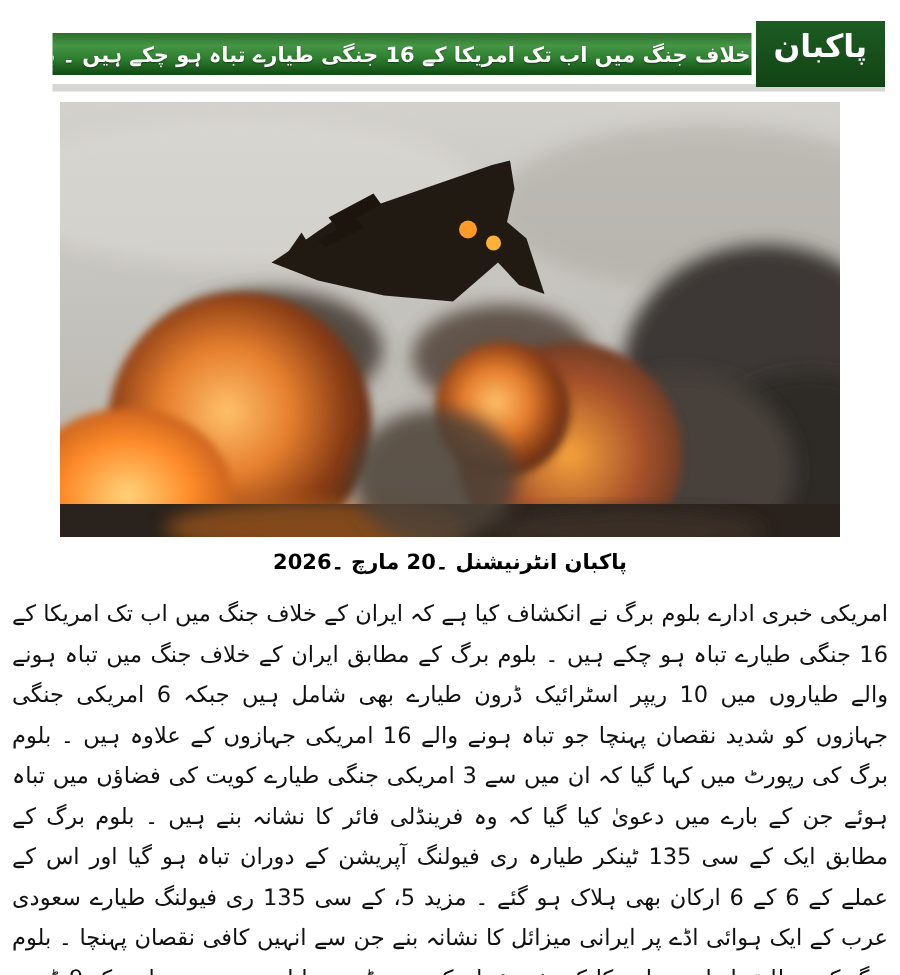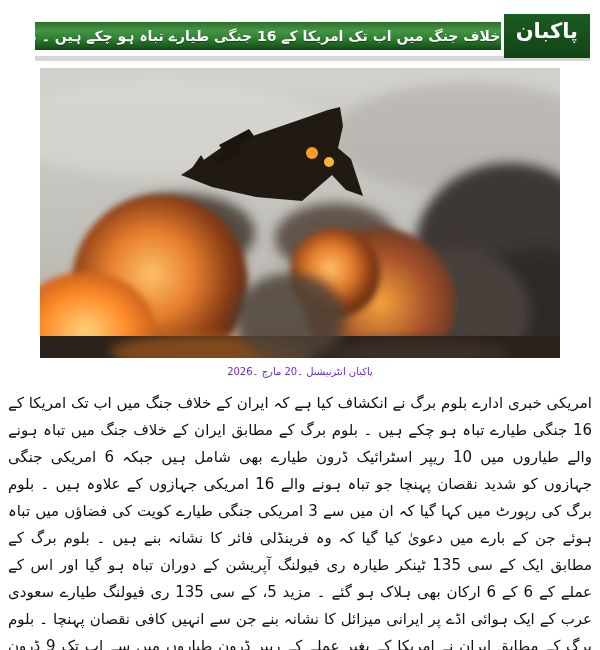--- a/index.html
+++ b/index.html
@@ -66,23 +66,23 @@
     display: block;
     overflow: hidden;
   }
   .photo-wrap svg { display: block; }
 
   
   .caption {
     margin-top: 8px;
     text-align: center;
     direction: rtl;
-    color: #6d28d9;
-    font-size: 10px;
-    font-weight: normal;
+    color: #000000;
+    font-size: 14px;
+    font-weight: bold;
   }
 
   
   .article {
     margin: 13px 8px 0 8px;
     direction: rtl;
     text-align: justify;
     font-size: 15px;
     line-height: 27px;
     color: #111111;

